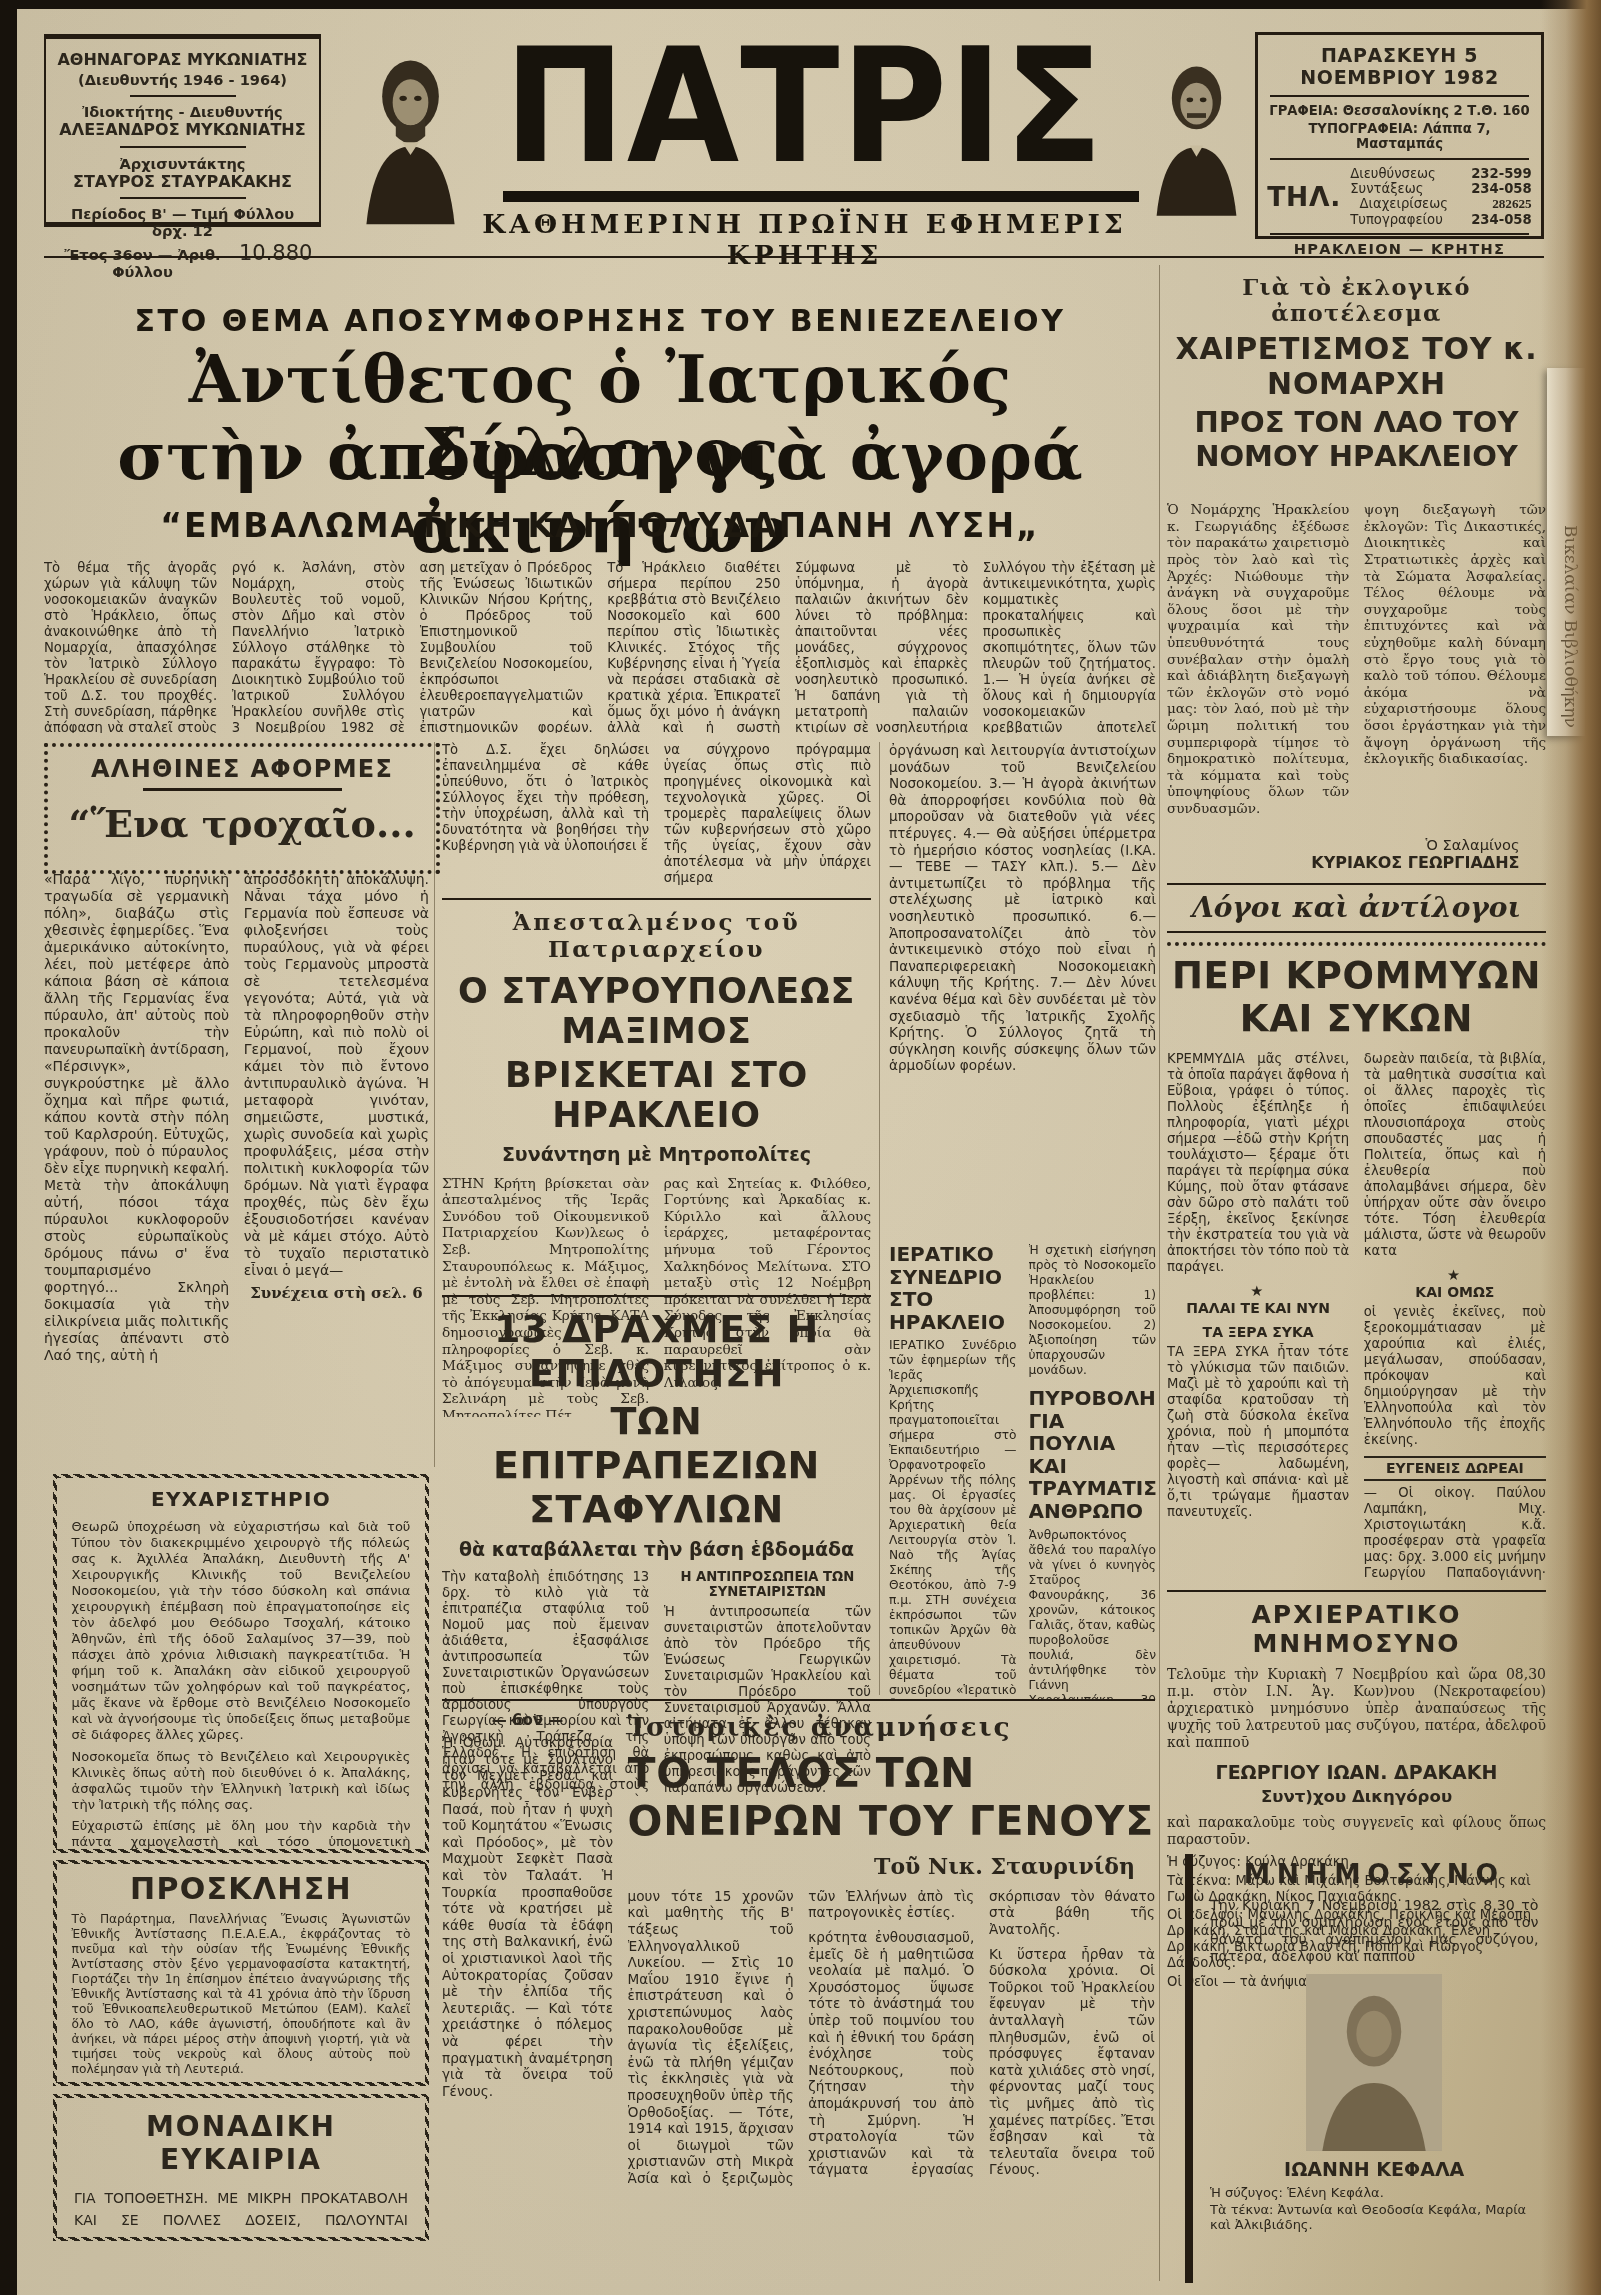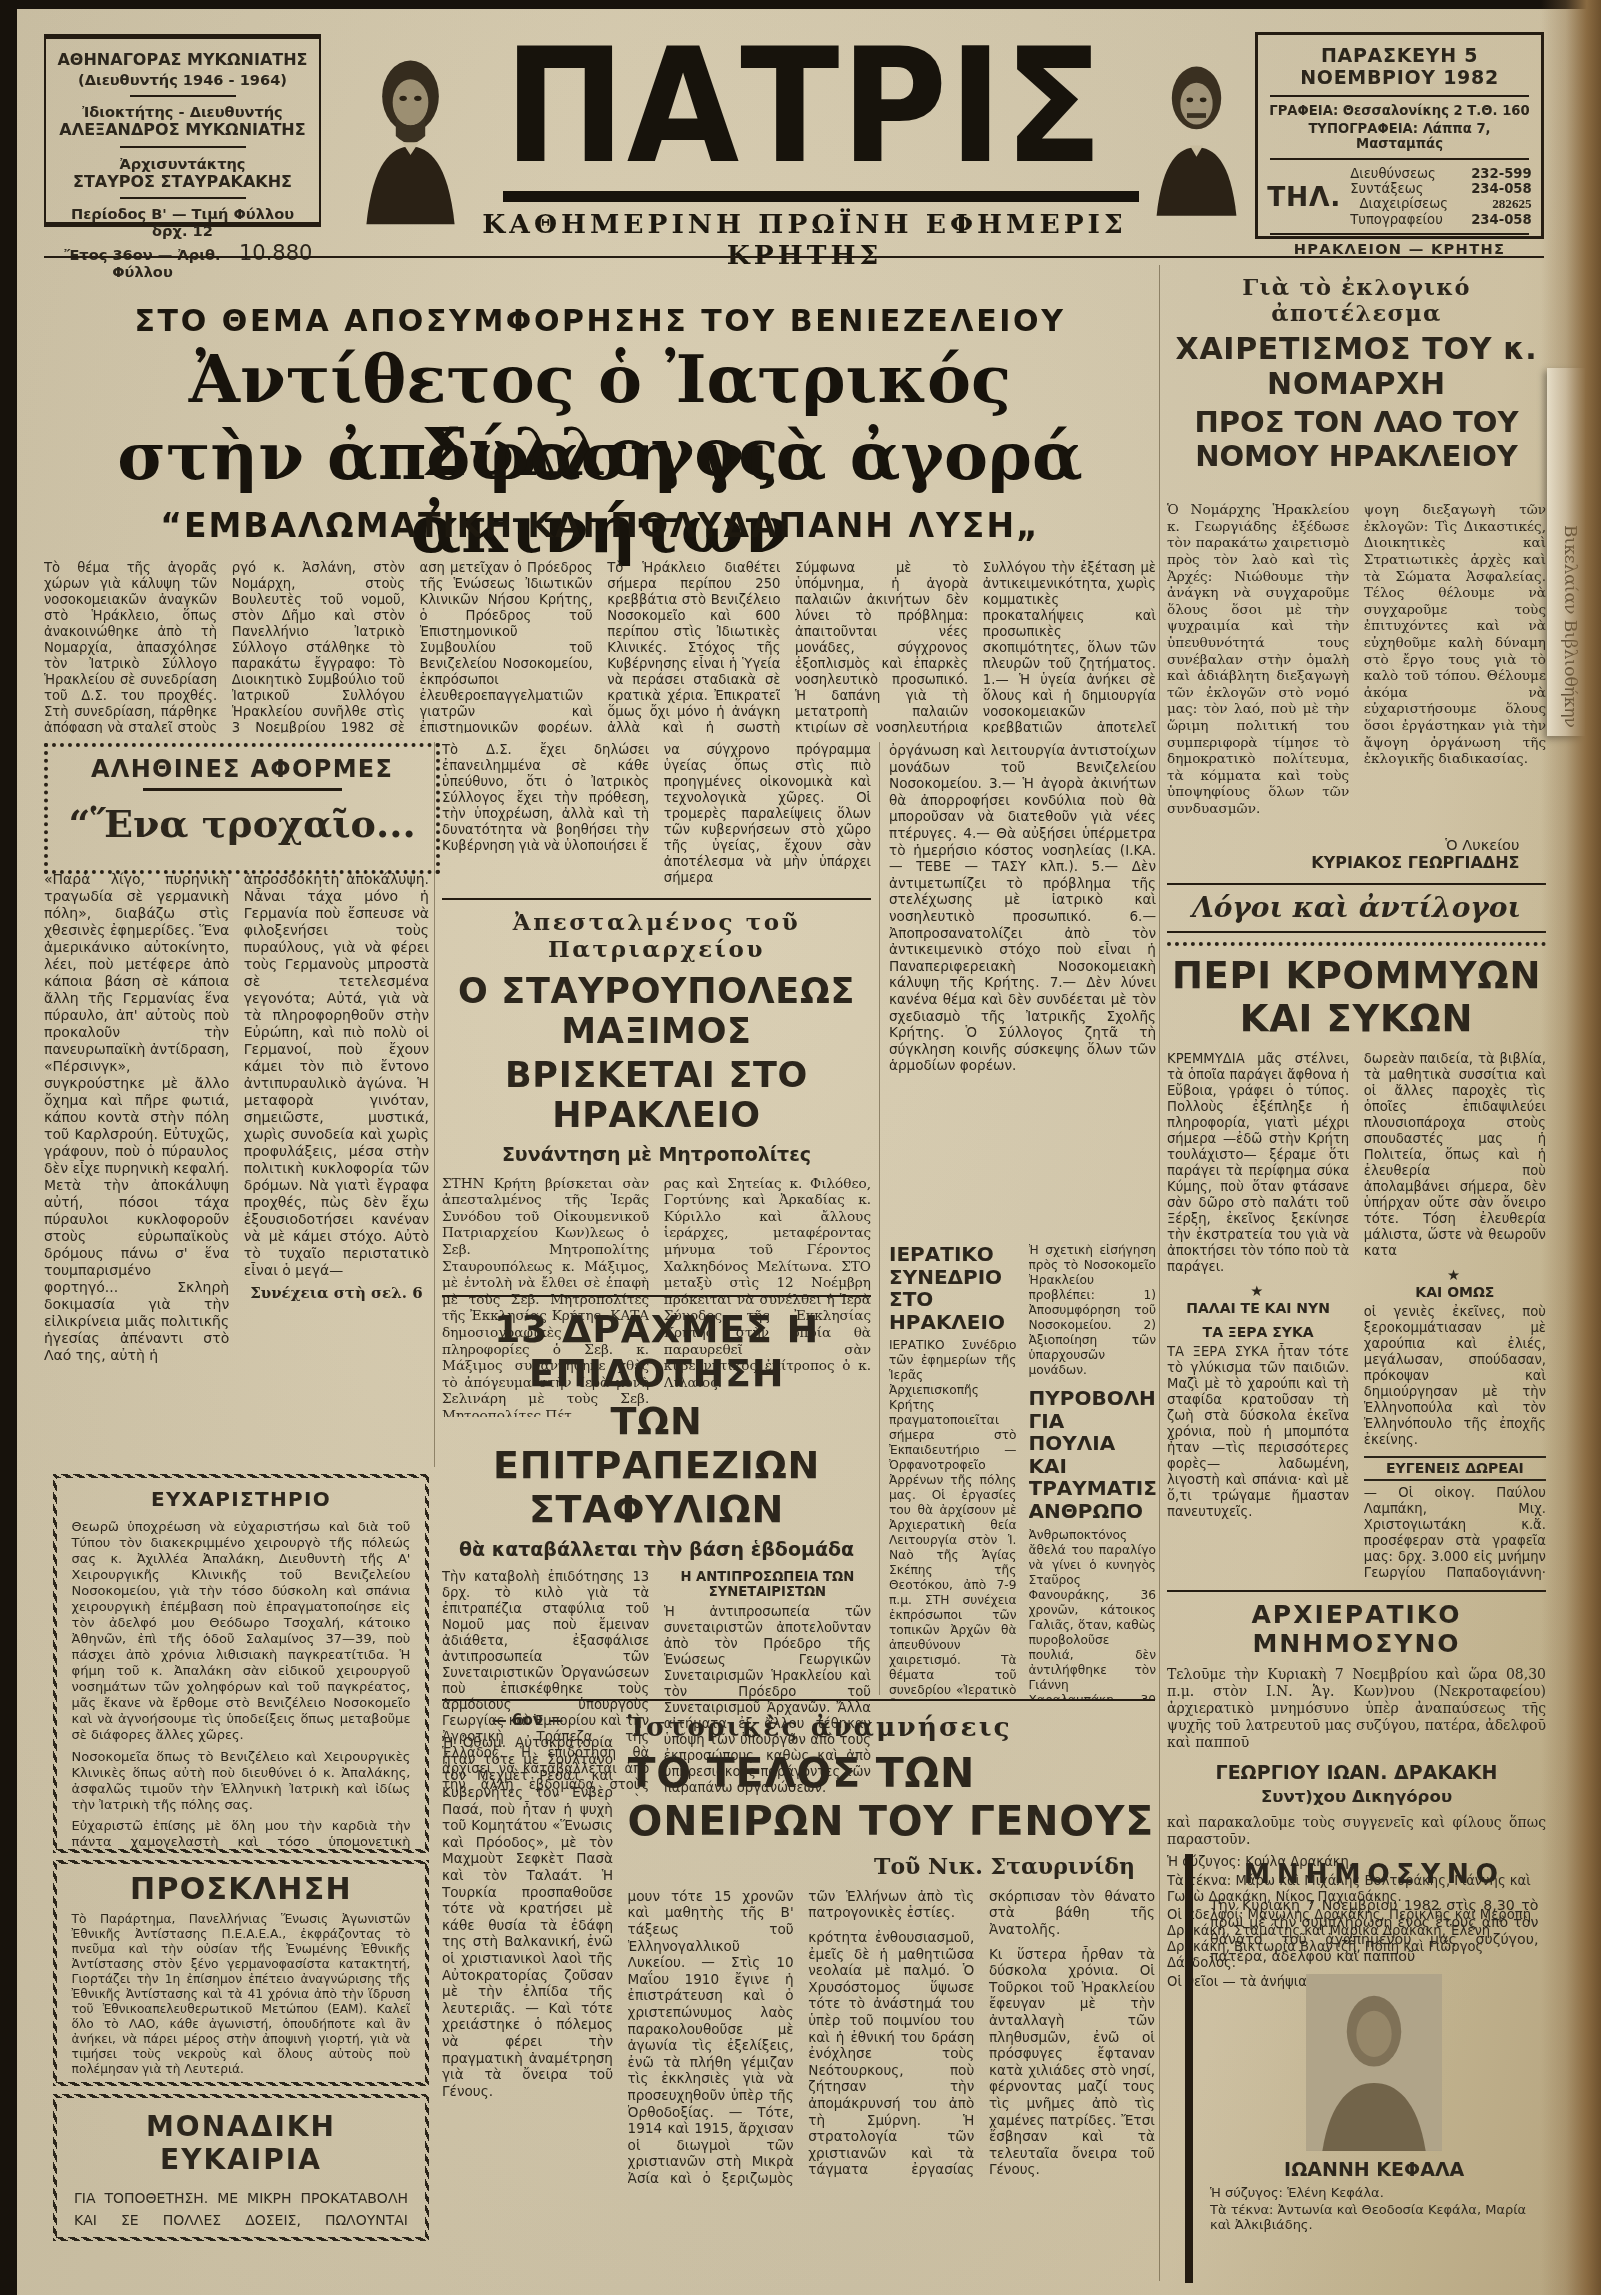--- a/index.html
+++ b/index.html
@@ -251,21 +251,21 @@
 
   <div class="abs" style="left:1167px;top:274px;width:379px;">
     <div class="serif b ctr" style="font-size:22.5px;letter-spacing:1.3px;">Γιὰ τὸ ἐκλογικό ἀποτέλεσμα</div>
     <div class="b ctr" style="font-size:30px;margin-top:5.3px;letter-spacing:0.7px;">ΧΑΙΡΕΤΙΣΜΟΣ ΤΟΥ κ. ΝΟΜΑΡΧΗ</div>
     <div class="b ctr" style="font-size:29px;margin-top:4px;letter-spacing:0px;">ΠΡΟΣ ΤΟΝ ΛΑΟ ΤΟΥ ΝΟΜΟΥ ΗΡΑΚΛΕΙΟΥ</div>
     <div class="colflex" style="height:331px;margin-top:28px;">
       <div class="serif jus clip" style="font-size:13.6px;line-height:16.6px;">Ὁ Νομάρχης Ἡρακλείου κ. Γεωργιάδης ἐξέδωσε τὸν παρακάτω χαιρετισμὸ πρὸς τὸν λαὸ καὶ τὶς Ἀρχές: Νιώθουμε τὴν ἀνάγκη νὰ συγχαροῦμε ὅλους ὅσοι μὲ τὴν ψυχραιμία καὶ τὴν ὑπευθυνότητά τους συνέβαλαν στὴν ὁμαλὴ καὶ ἀδιάβλητη διεξαγωγὴ τῶν ἐκλογῶν στὸ νομό μας: τὸν λαό, ποὺ μὲ τὴν ὥριμη πολιτική του συμπεριφορὰ τίμησε τὸ δημοκρατικὸ πολίτευμα, τὰ κόμματα καὶ τοὺς ὑποψηφίους ὅλων τῶν συνδυασμῶν.</div>
       <div class="serif jus clip" style="font-size:13.6px;line-height:16.6px;">ψογη διεξαγωγὴ τῶν ἐκλογῶν: Τὶς Δικαστικές, Διοικητικὲς καὶ Στρατιωτικὲς ἀρχὲς καὶ τὰ Σώματα Ἀσφαλείας. Τέλος θέλουμε νὰ συγχαροῦμε τοὺς ἐπιτυχόντες καὶ νὰ εὐχηθοῦμε καλὴ δύναμη στὸ ἔργο τους γιὰ τὸ καλὸ τοῦ τόπου. Θέλουμε ἀκόμα νὰ εὐχαριστήσουμε ὅλους ὅσοι ἐργάστηκαν γιὰ τὴν ἄψογη ὀργάνωση τῆς ἐκλογικῆς διαδικασίας.</div>
     </div>
     <div style="text-align:right;padding-right:26.5px;margin-top:4px;">
-      <div style="font-size:14.6px;">Ὁ Λυκείου</div>
+      <div style="font-size:14.6px;">Ὁ Σαλαμίνος</div>
       <div class="b" style="font-size:16px;">ΚΥΡΙΑΚΟΣ ΓΕΩΡΓΙΑΔΗΣ</div>
     </div>
 
     <div class="rule" style="margin-top:10.6px;"></div>
     <div class="serif b ctr" style="font-size:28px;font-style:italic;margin-top:6.6px;">Λόγοι καὶ ἀντίλογοι</div>
     <div class="rule" style="margin-top:6.6px;"></div>
     <div class="dotsrow" style="margin-top:9.3px;"></div>
     <div class="b ctr" style="font-size:37px;letter-spacing:0.7px;margin-top:8px;">ΠΕΡΙ ΚΡΟΜΜΥΩΝ ΚΑΙ ΣΥΚΩΝ</div>
 
     <div class="colflex" style="height:530px;margin-top:10.6px;">

